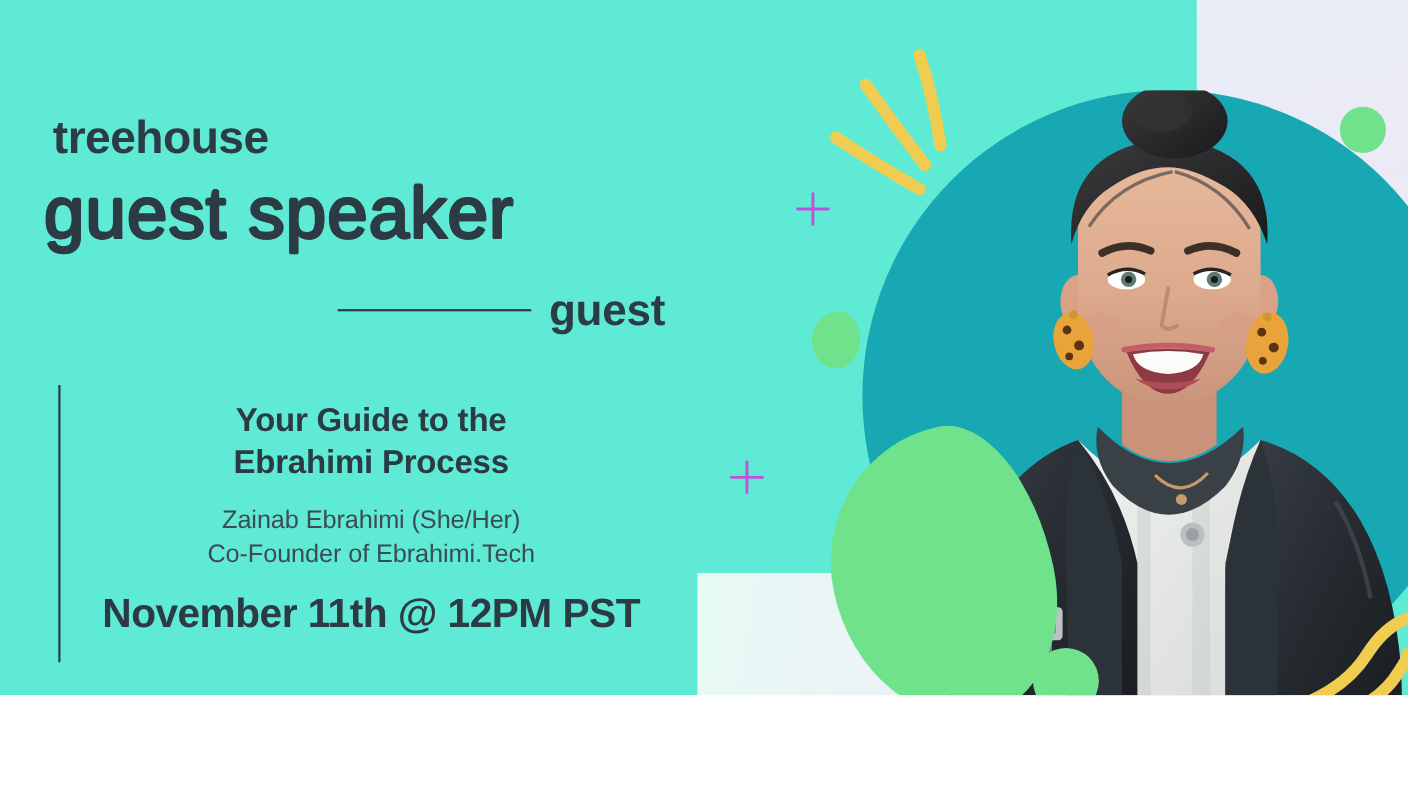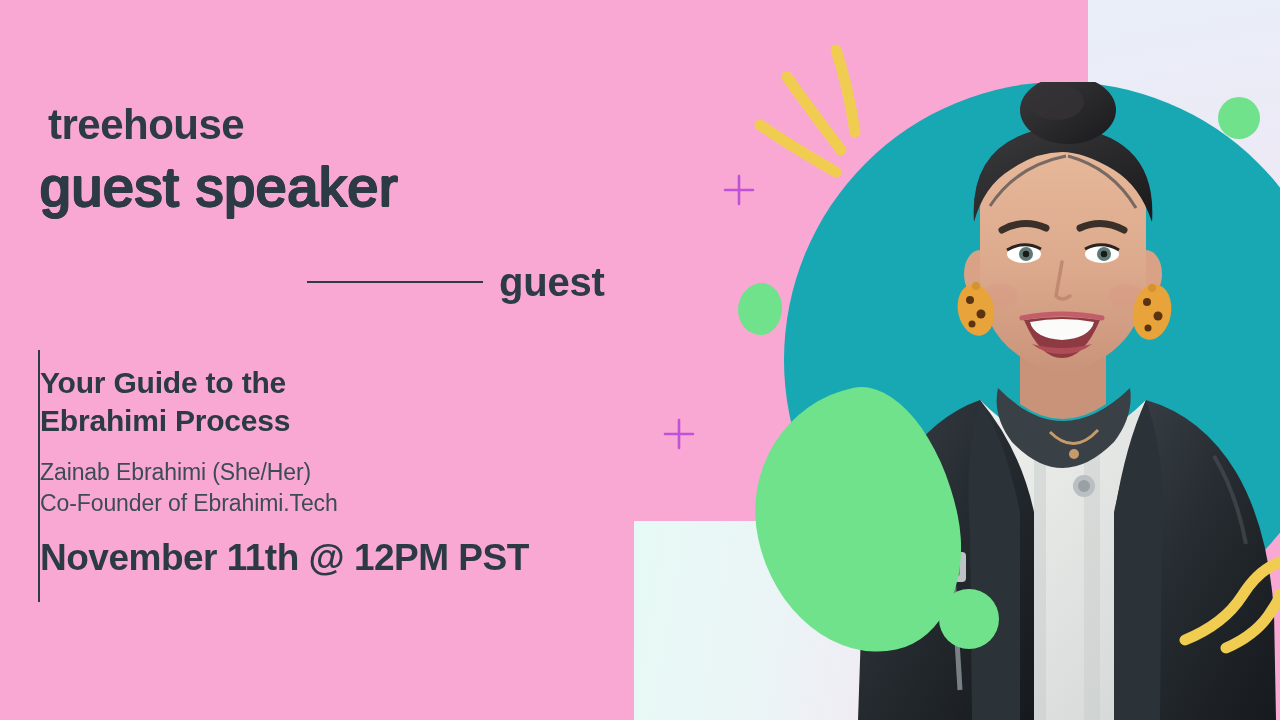--- a/index.html
+++ b/index.html
@@ -7,23 +7,24 @@
     margin: 0;
     padding: 0;
     background: #ffffff;
   }
   body {
     font-family: "Liberation Sans", sans-serif;
   }
   .stage {
     position: relative;
     width: 1280px;
-    height: 720px;
+    height: 632px;
     overflow: hidden;
-    background: #f9a8d4;
+    background: #5eead4;
+    text-align: center;
   }
 
   
   .panel-top-right {
     position: absolute;
     left: 1088px;
     top: 0;
     width: 192px;
     height: 470px;
     background: linear-gradient(170deg, #e9eef8 0%, #eceaf6 35%, #f4e6f2 65%, #fbdcef 100%);
@@ -116,21 +117,21 @@
     font-size: 42px;
     font-weight: 700;
     letter-spacing: -0.5px;
     color: #2d3b44;
     line-height: 1;
   }
   .headline-outline {
     position: absolute;
     left: 40px;
     top: 160px;
-    font-size: 55px;
+    font-size: 66px;
     font-weight: 400;
     letter-spacing: 1px;
     line-height: 1;
     color: transparent;
     -webkit-text-stroke: 2px #2d3b44;
     text-shadow:
       -1.4px 0 #2d3b44, 1.4px 0 #2d3b44,
       0 -1.4px #2d3b44, 0 1.4px #2d3b44;
   }
   .series-row {
@@ -151,24 +152,25 @@
   .series-word {
     font-size: 40px;
     font-weight: 700;
     color: #2d3b44;
     letter-spacing: -0.2px;
     line-height: 1;
   }
 
   .detail-block {
     position: absolute;
-    left: 38px;
+    left: 53px;
     top: 350px;
     height: 252px;
     border-left: 2px solid #2d3b44;
+    padding-left: 38px;
     box-sizing: border-box;
   }
   .talk-title {
     font-size: 30px;
     font-weight: 700;
     color: #2b3a43;
     line-height: 1.28;
     letter-spacing: -0.2px;
     margin: 0;
     padding-top: 14px;

